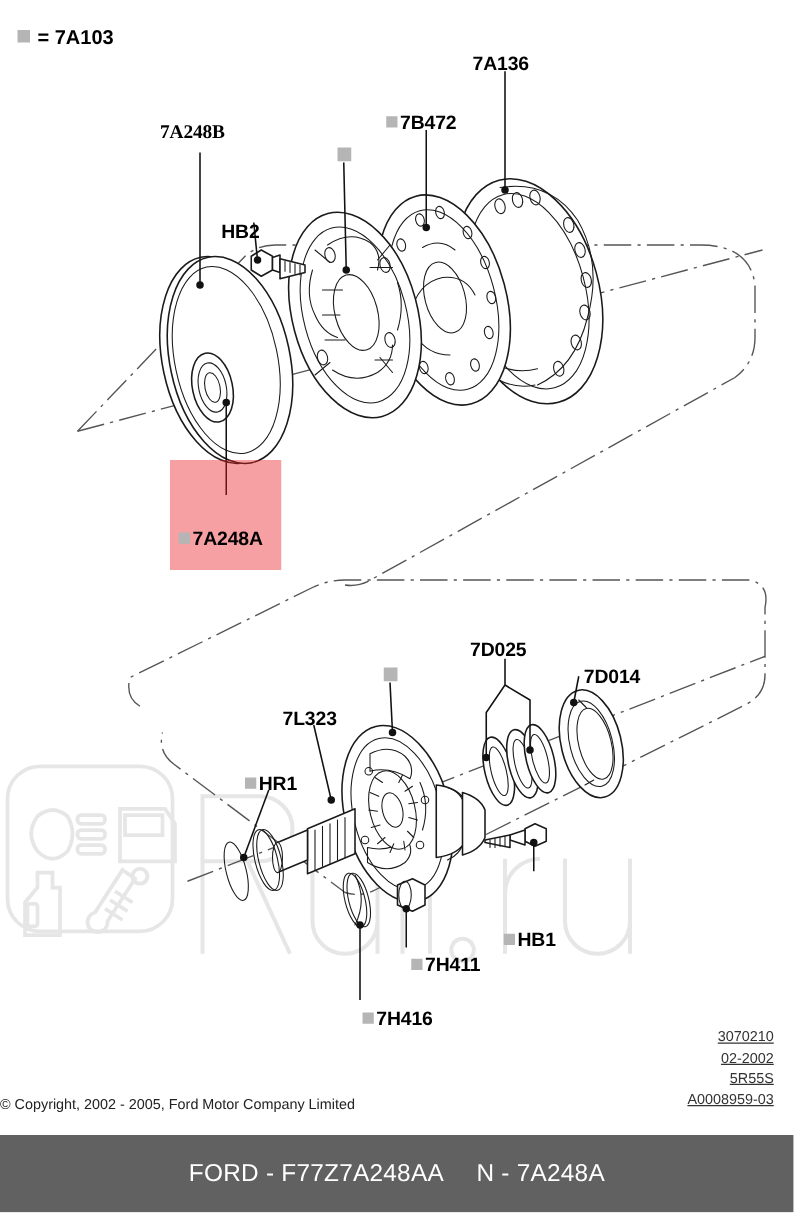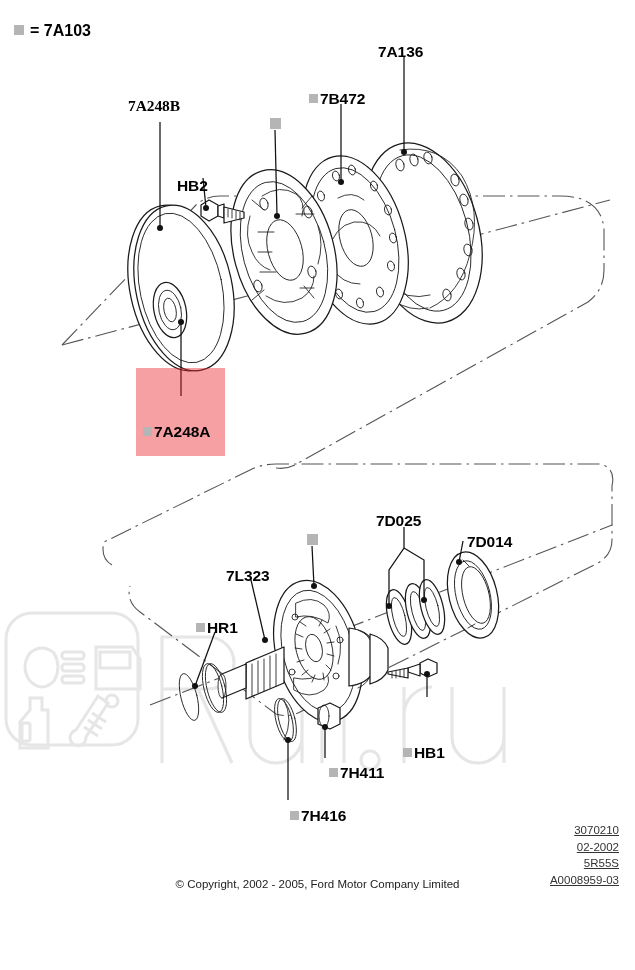--- a/index.html
+++ b/index.html
@@ -96,21 +96,20 @@
     line-height: 1.45;
     text-decoration: underline;
   }
   #meta-block div { display: block; }
   
   #copyright {
     position: absolute;
     left: 0;
     top: 878px;
     width: 635px;
-    text-align: center;
     font-family: "Liberation Sans", sans-serif;
     font-size: 11.5px;
     color: #222;
   }
   
   #bottom-bar {
     position: absolute;
     left: 0;
     top: 908px;
     width: 635px;
@@ -461,14 +460,18 @@
 
   <div id="meta-block">
     <div>3070210</div>
     <div>02-2002</div>
     <div>5R55S</div>
     <div>A0008959-03</div>
   </div>
 
   <div id="copyright">© Copyright, 2002 - 2005, Ford Motor Company Limited</div>
 
+  <div id="bottom-bar">
+    <span>FORD - F77Z7A248AA</span>
+    <span>N - 7A248A</span>
+  </div>
 
 </div>
 
 </body></html>

